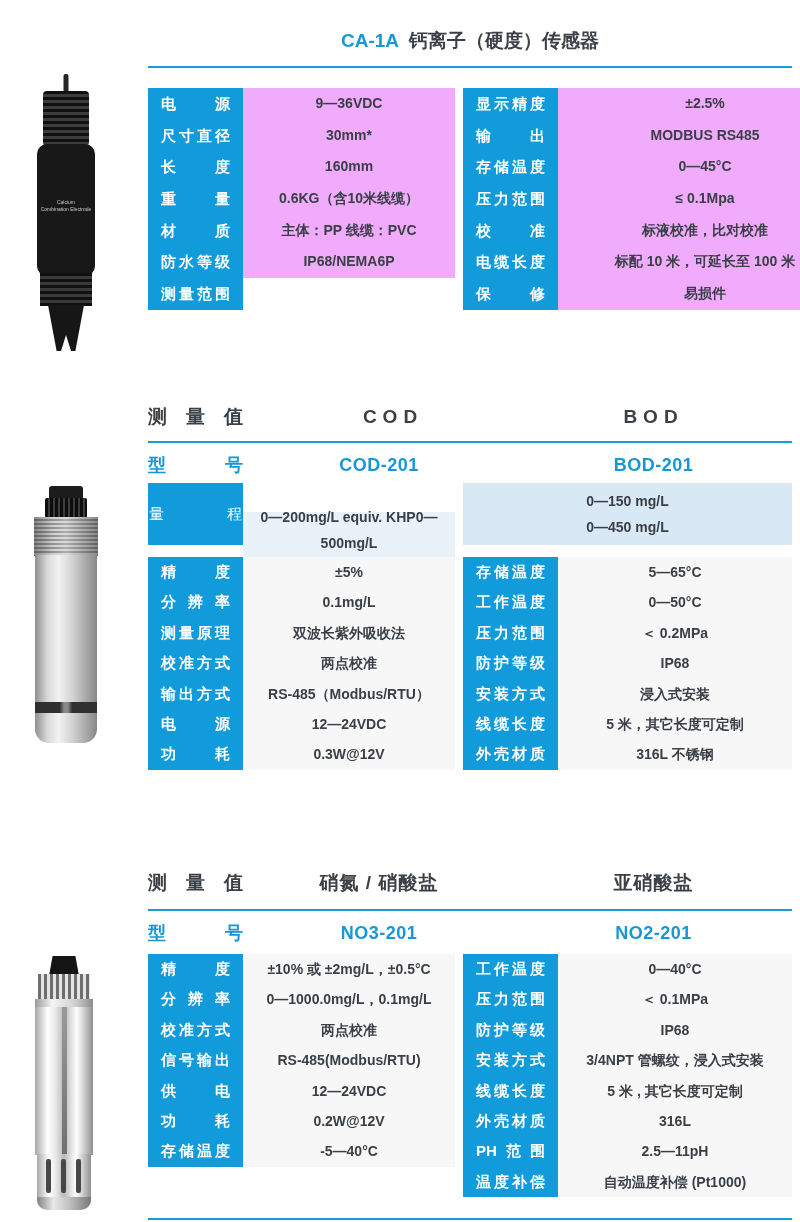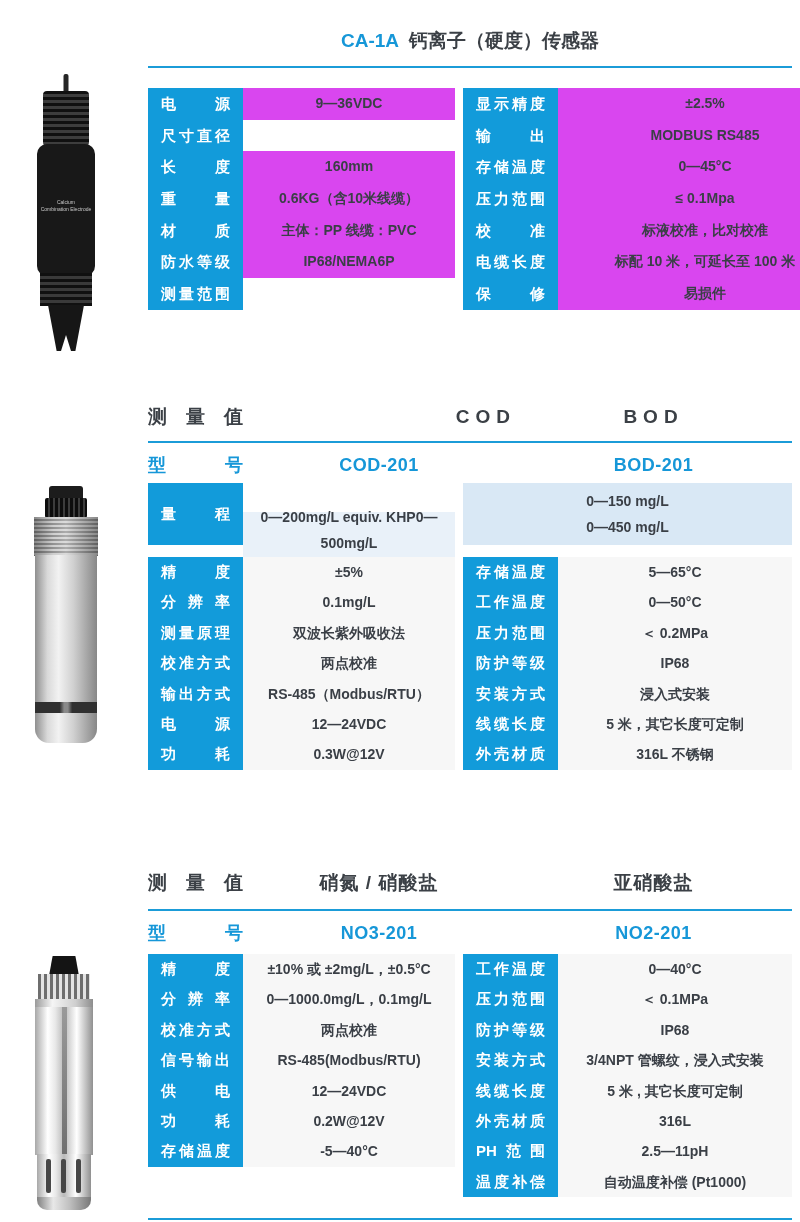--- a/index.html
+++ b/index.html
@@ -19,29 +19,29 @@
   .model-label{position:absolute;left:148px;width:95px;font-size:18px;font-weight:700;color:#1697d8;
                text-align:justify;text-align-last:justify;}
   .model-val{position:absolute;text-align:center;font-size:18px;font-weight:700;color:#1697d8;letter-spacing:.5px;}
 
   
   .half{position:absolute;display:flex;flex-direction:column;}
   .row{display:flex;}
   .lbl{width:95px;background:#129bda;color:#ffffff;font-weight:700;font-size:15px;
        padding:0 13px;box-sizing:border-box;text-align:justify;text-align-last:justify;}
   .val{flex:1;text-align:center;font-weight:600;font-size:14px;white-space:nowrap;}
-  .bg-blue{background:#d946ef;}
+  .bg-blue{background:#f0abfc;}
   .bg-gray{background:#f7f7f7;}
   .t1 .row{height:31.7px;line-height:31.7px;}
   .t2 .row{height:30.4px;line-height:30.4px;}
 
   
   .range-lbl{position:absolute;left:148px;top:483px;width:95px;height:62px;line-height:62px;
-             background:#129bda;color:#fff;font-weight:700;font-size:15px;
-             padding:0 13px;box-sizing:border-box;text-align:justify;text-align-last:justify;}
+             background:#129bda;color:#fff;font-weight:400;font-size:15px;
+             padding:0 1px;box-sizing:border-box;text-align:justify;text-align-last:justify;}
   .range-cell{position:absolute;top:483px;height:62px;display:flex;flex-direction:column;
               justify-content:center;text-align:center;font-weight:600;font-size:14px;line-height:26px;}
 
   
   .sensor{position:absolute;}
   .cx{position:absolute;left:50%;transform:translateX(-50%);}
 
   
   .s1-cable{width:5px;height:20px;background:#262626;top:0;border-radius:2px;}
   .s1-thread{top:17px;width:46px;height:55px;border-radius:4px;
@@ -109,20 +109,21 @@
 
   <div class="half t1" style="left:148px;top:88px;width:307px;">
 
       <div class="row">
         <div class="lbl">电源</div>
         <div class="val bg-blue">9—36VDC</div>
       </div>
 
       <div class="row">
         <div class="lbl">尺寸直径</div>
+        <div class="val bg-blue">30mm*</div>
       </div>
 
       <div class="row">
         <div class="lbl">长度</div>
         <div class="val bg-blue">160mm</div>
       </div>
 
       <div class="row">
         <div class="lbl">重量</div>
         <div class="val bg-blue">0.6KG（含10米线缆）</div>
@@ -175,21 +176,21 @@
         <div class="val bg-blue">标配 10 米，可延长至 100 米</div>
       </div>
 
       <div class="row">
         <div class="lbl">保修</div>
         <div class="val bg-blue">易损件</div>
       </div>
     </div>
 
   <div class="mv-label" style="top:400px;height:34px;line-height:34px;">测量值</div>
-  <div class="col-head ls-wide" style="left:244px;top:400px;width:272px;height:34px;line-height:34px;text-align:right;">COD</div>
+  <div class="col-head ls-wide" style="left:257px;top:400px;width:272px;height:34px;line-height:34px;">COD</div>
   <div class="col-head ls-wide" style="left:515px;top:400px;width:277px;height:34px;line-height:34px;">BOD</div>
   <div class="divider" style="top:441px;"></div>
 
   <div class="model-label" style="top:449px;height:33px;line-height:33px;">型号</div>
   <div class="model-val" style="left:243px;top:449px;width:272px;height:33px;line-height:33px;">COD-201</div>
   <div class="model-val" style="left:515px;top:449px;width:277px;height:33px;line-height:33px;">BOD-201</div>
 
   <div class="range-lbl">量程</div>
   <div class="range-cell" style="left:243px;width:212px;background:#e9f1f9;margin-top:29px;">
     <div>0—200mg/L equiv. KHP0—500mg/L</div>

